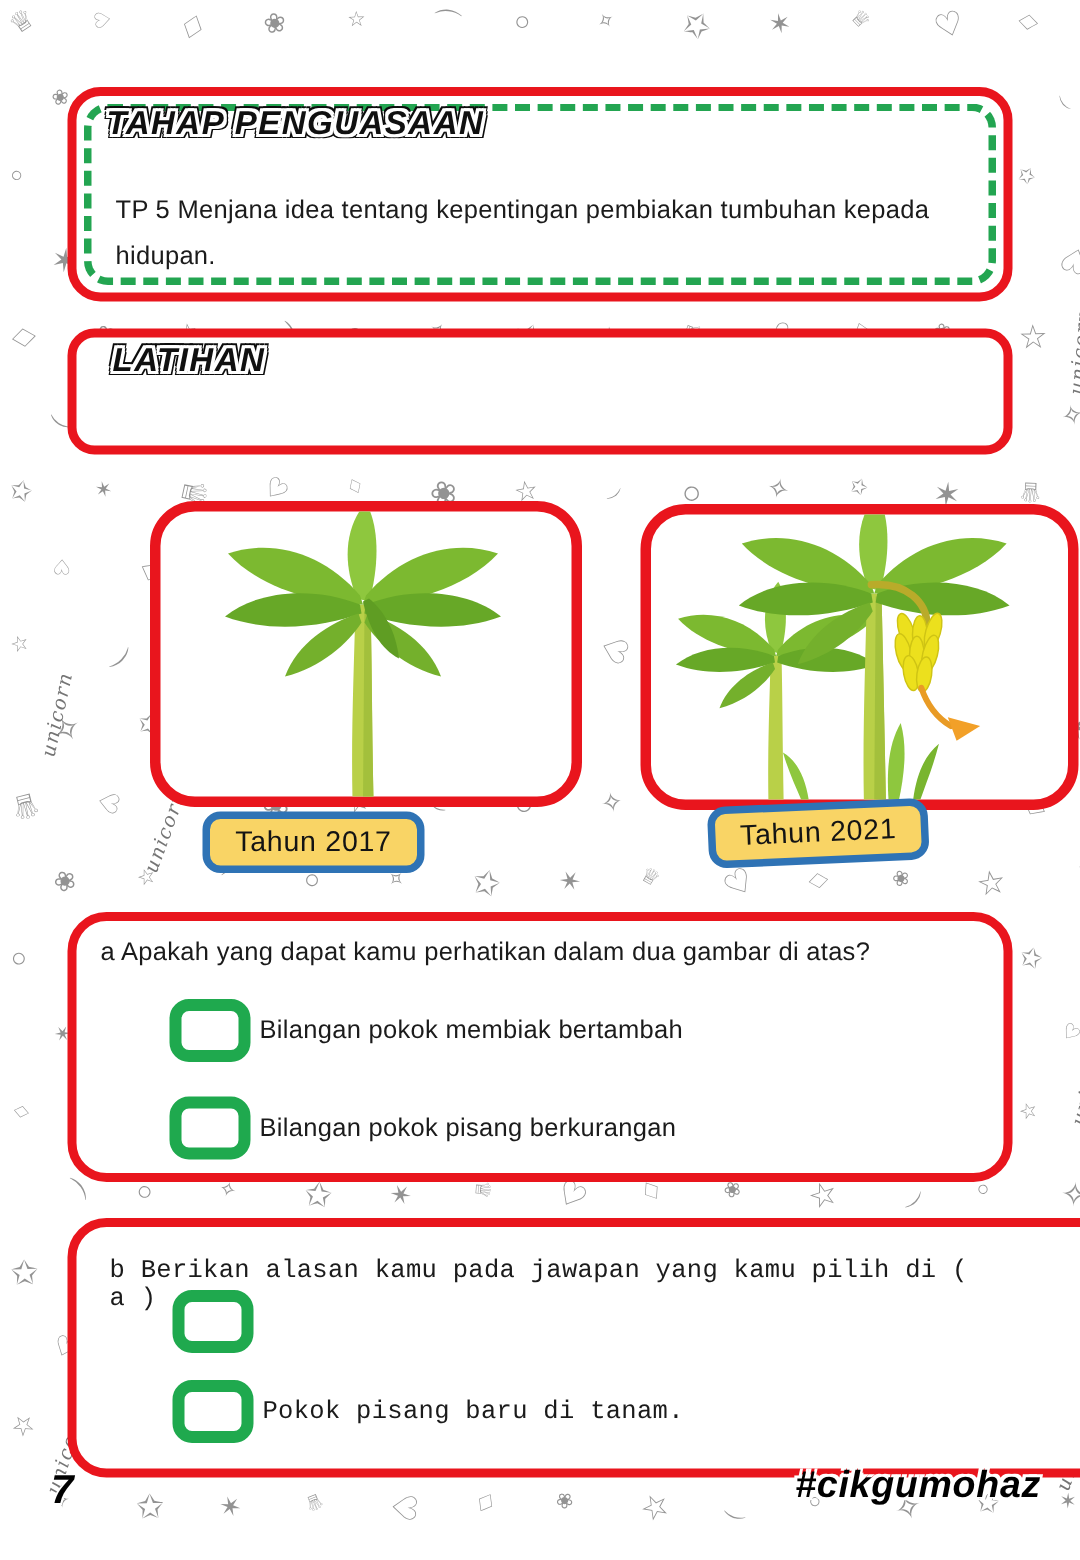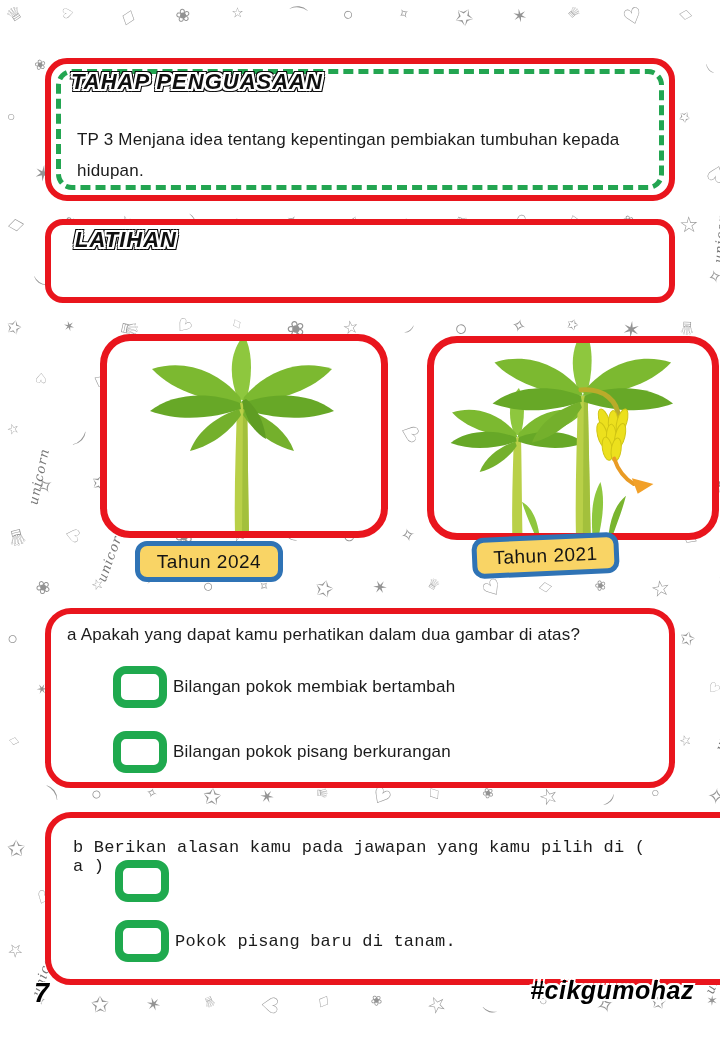--- a/index.html
+++ b/index.html
@@ -376,21 +376,21 @@
       <span class="script" style="left: 692px; top: 228px; transform: rotate(-85deg);">unicorn</span>
       <span class="script" style="left: 698px; top: 716px; transform: rotate(-75deg);">unicorn</span>
       <span class="script" style="left: 16px; top: 962px; transform: rotate(-72deg);">unicorn</span>
       <span class="script" style="left: 636px; top: 470px; transform: rotate(-80deg);">unicorn</span>
       <span class="script" style="left: 690px; top: 960px; transform: rotate(-70deg);">unicorn</span>
     </div>
 
   <section class="redbox box-tahap">
     <div class="dashed"></div>
     <h1 class="sticker">TAHAP PENGUASAAN</h1>
-    <p class="body hand">TP 3 Menjana idea tentang kepentingan pembiakan tumbuhan kepada hidupan.</p>
+    <p class="body hand">TP 5 Menjana idea tentang kepentingan pembiakan tumbuhan kepada hidupan.</p>
   </section>
 
   <section class="redbox box-latihan">
     <h2 class="sticker">LATIHAN</h2>
   </section>
 
   <figure class="redbox imgbox imgbox-left">
     <svg width="250" height="200" viewBox="0 0 240 200">
       <path d="M113 68 C112 110 110 155 111 198 L125 198 C124 155 124 110 123 68 Z" fill="#b9d048"></path>
       <path d="M119 70 L118 198 L125 198 C124 150 124 108 123 70 Z" fill="#a3c03c"></path>
@@ -445,21 +445,21 @@
           <ellipse cx="-3" cy="34" rx="5" ry="12" transform="rotate(-10 -3 34)"></ellipse>
           <ellipse cx="6" cy="35" rx="5" ry="12" transform="rotate(8 6 35)"></ellipse>
         </g>
         <path d="M4 44 C8 56 14 64 24 70" stroke="#e99b25" stroke-width="4" fill="none" stroke-linecap="round"></path>
         <path d="M22 64 L44 70 L28 80 Z" fill="#f2a028"></path>
       </g>
     </svg>
   </figure>
 
   <div class="yearlabel year-2020">
-    <span>Tahun 2024</span>
+    <span>Tahun 2017</span>
   </div>
   <div class="yearlabel year-2021">
     <span>Tahun 2021</span>
   </div>
 
   <section class="redbox box-qa">
     <p class="prompt hand">a Apakah yang dapat kamu perhatikan dalam dua gambar di atas?</p>
     <div class="opt-row row-0">
       <span class="checkbox"></span>
       <span class="opt-label hand">Bilangan pokok membiak bertambah</span>

